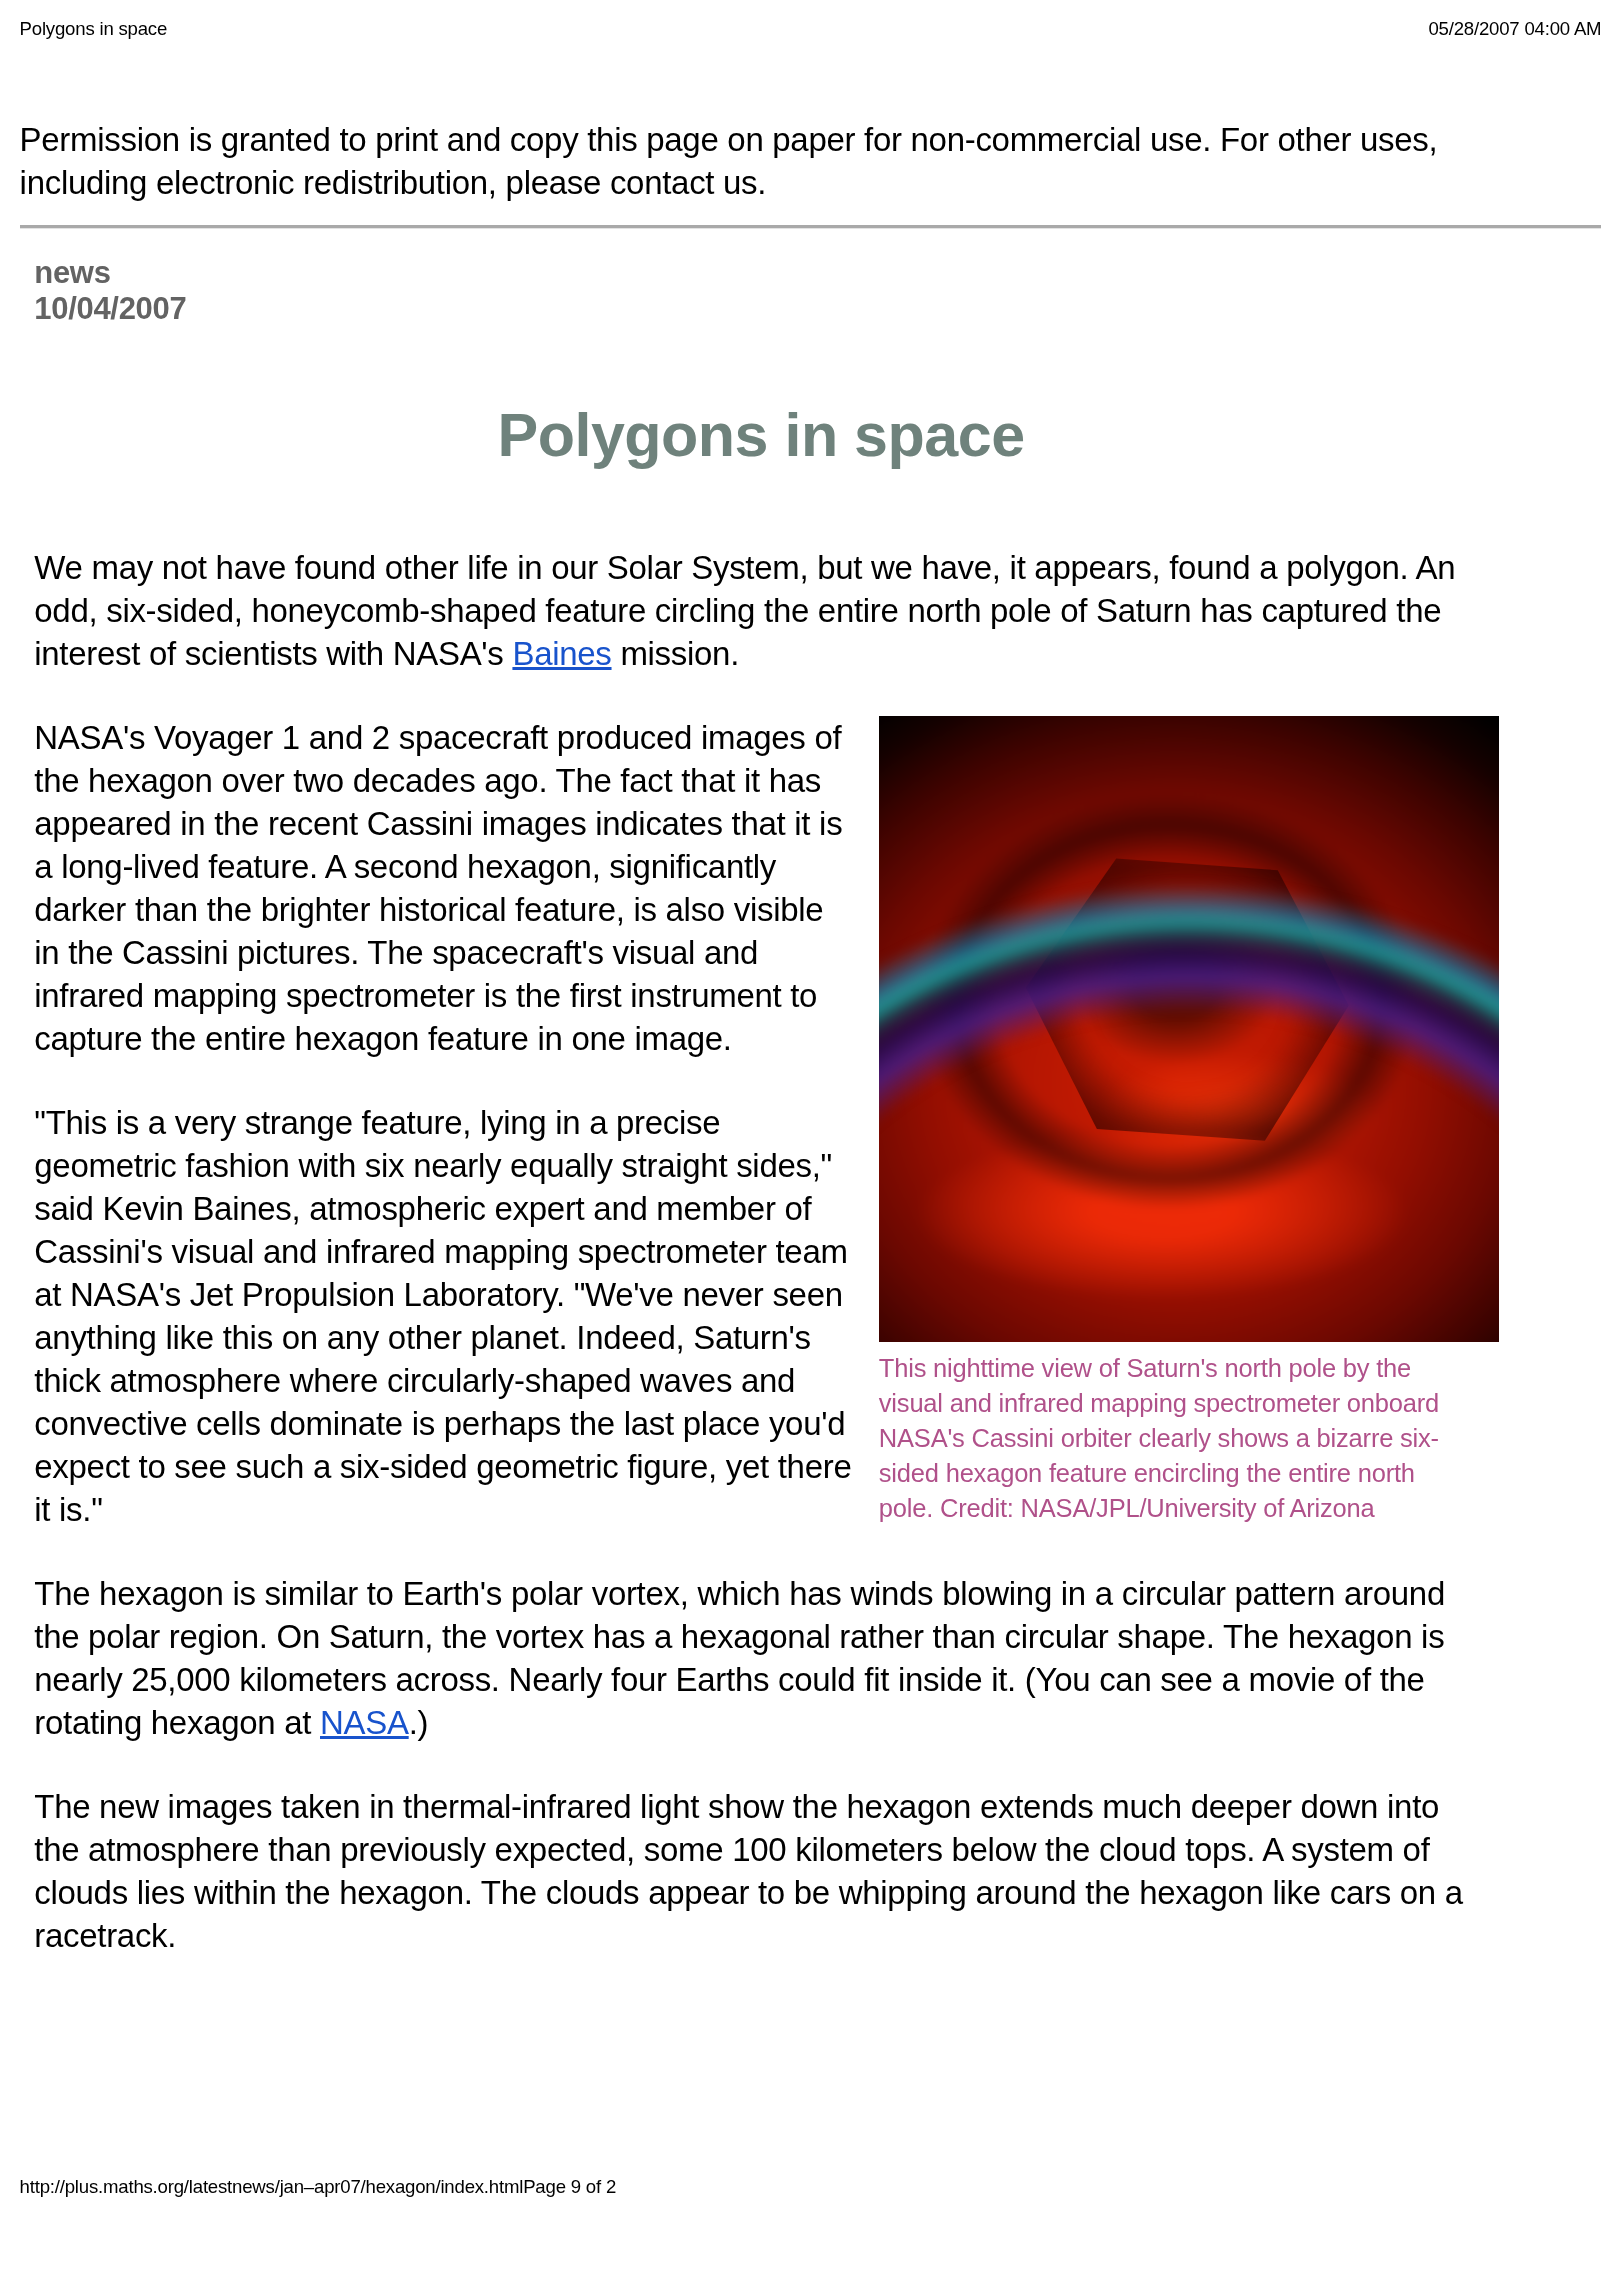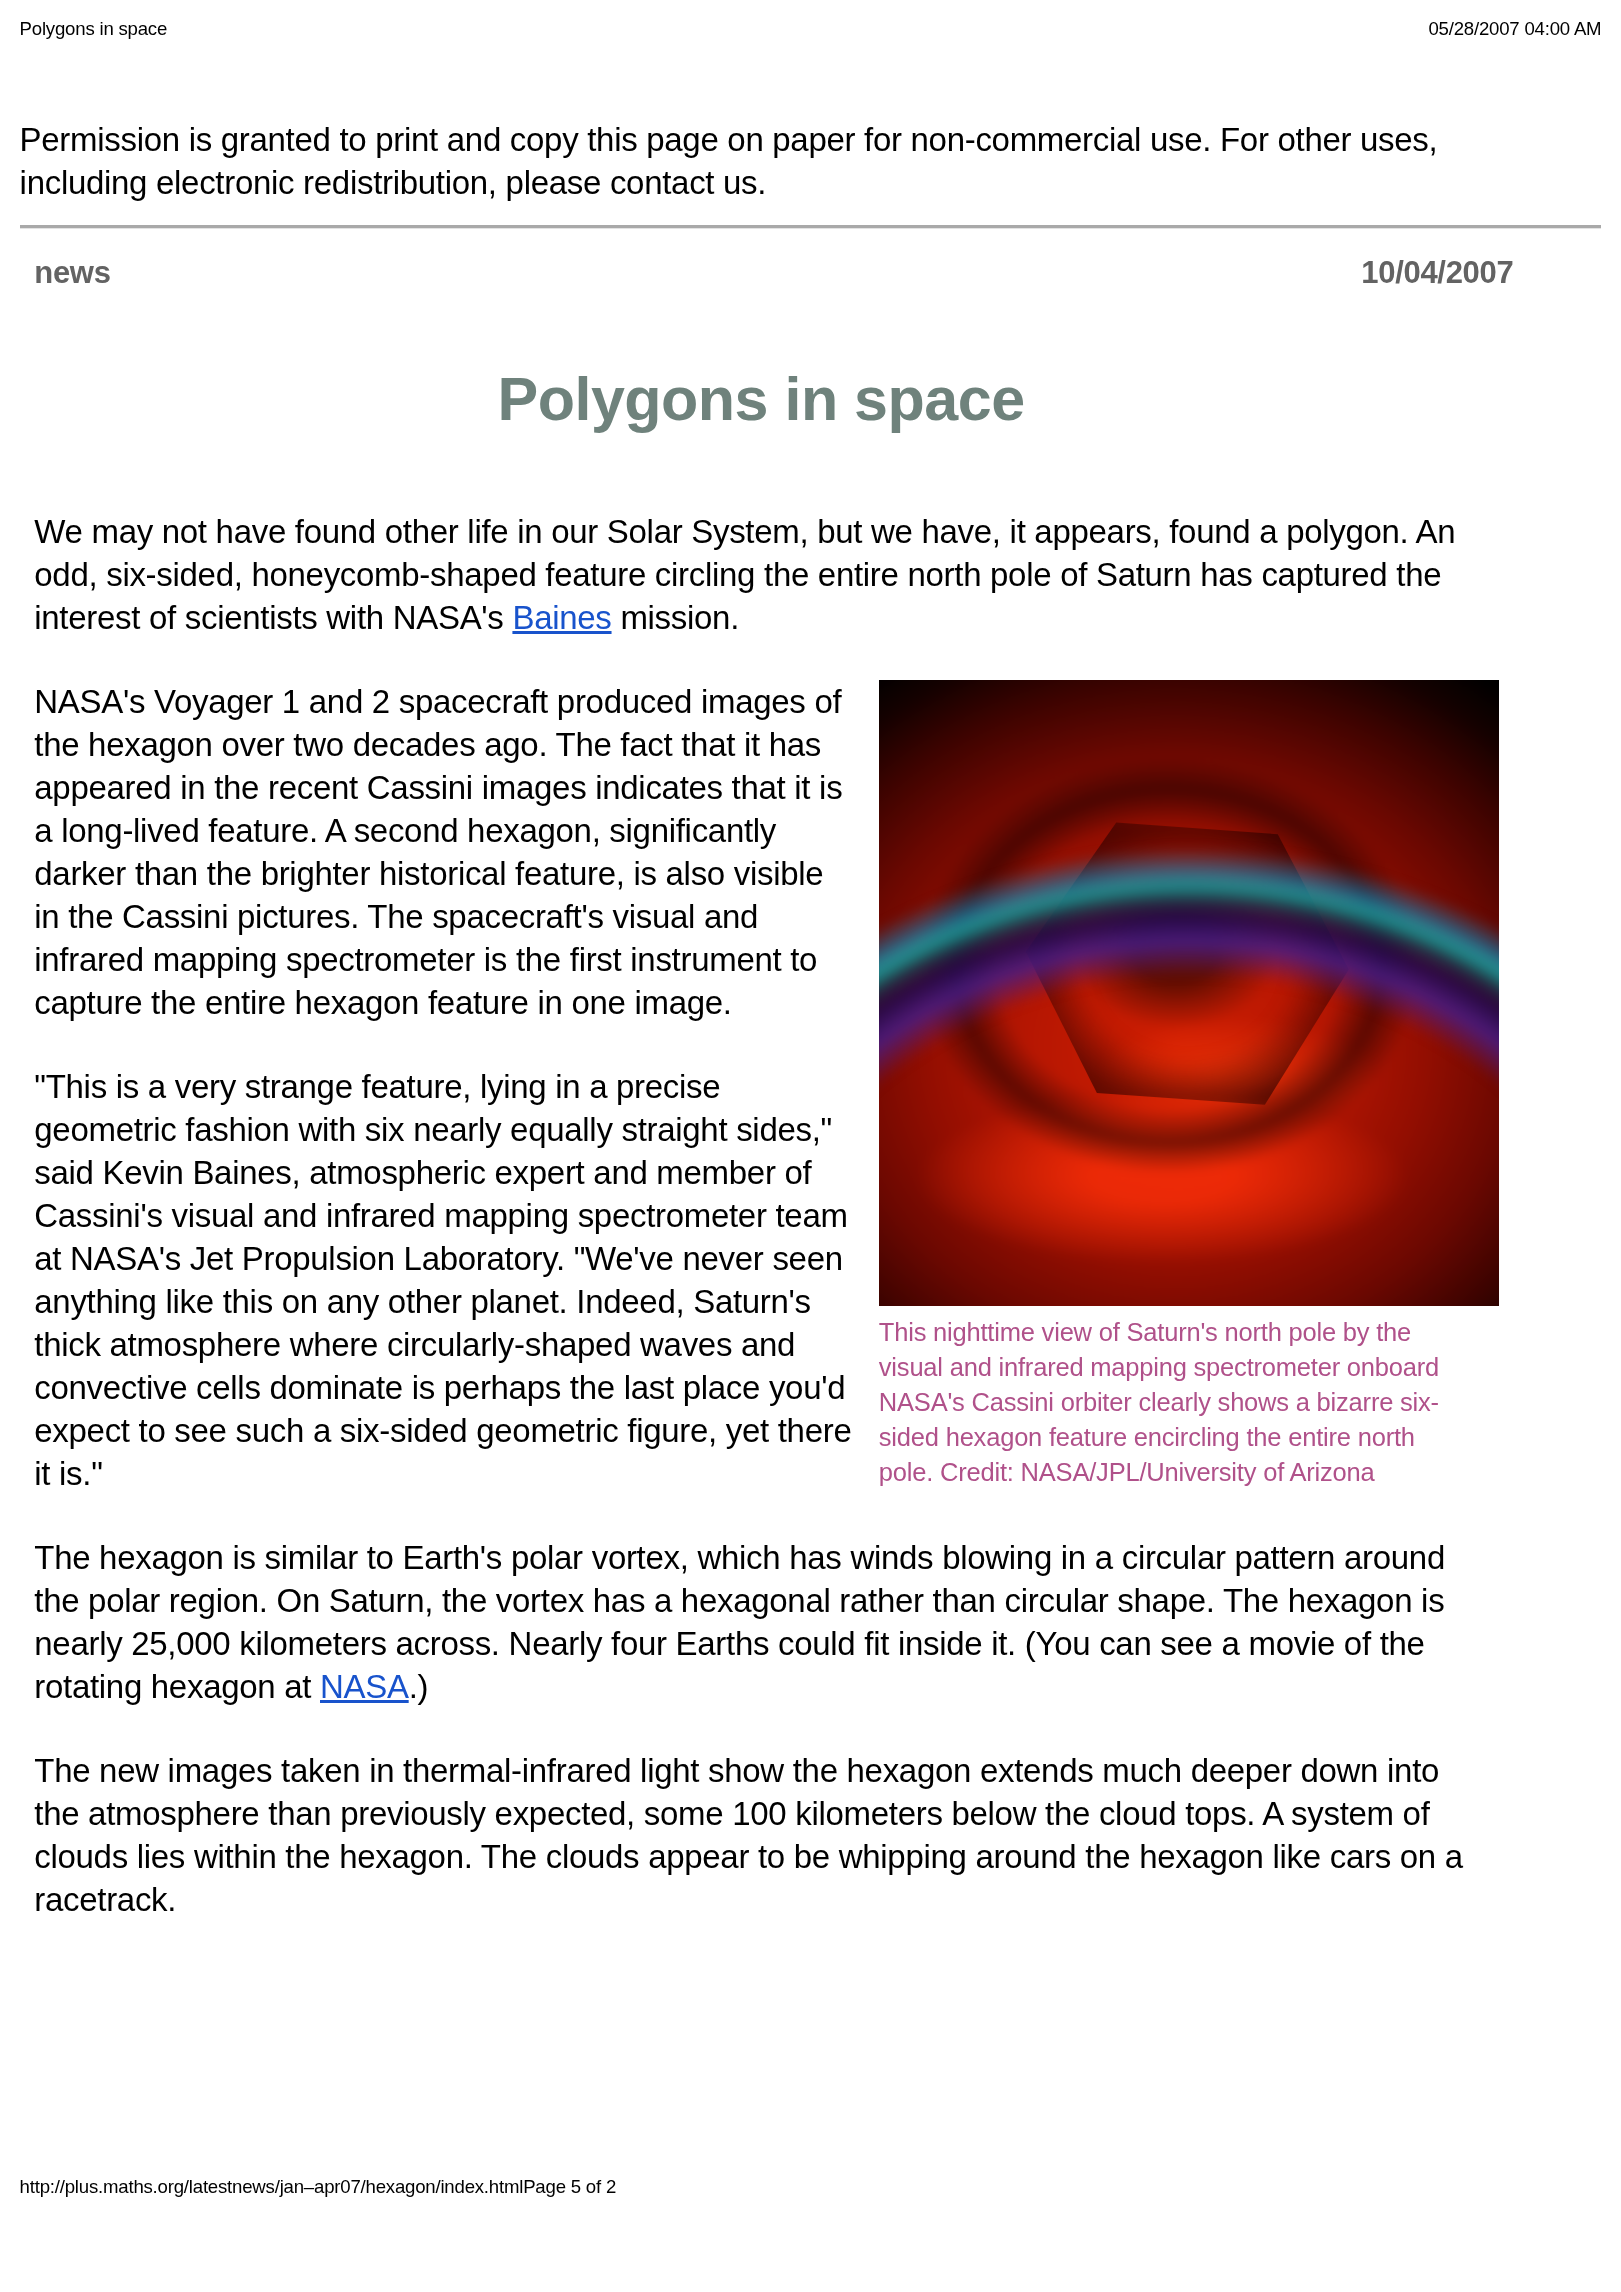--- a/index.html
+++ b/index.html
@@ -28,23 +28,23 @@
   .copyright .bold { font-weight: bold; }
 
   hr.rule {
     border: none; height: 2.9px; background: #a9a9a9;
     border-bottom: 1px solid #e3e3e3;
     margin: 21.6px 0 0 0;
   }
 
   
   .meta {
-    display: flex; justify-content: space-between; align-items: center;
+    display: flex; justify-content: space-between; align-items: flex-start;
     margin: 25.5px 88px 0 14.7px;
-    color: #636363; font-weight: bold; font-size: 31px; letter-spacing: -0.3px;
+    color: #636363; font-weight: bold; font-size: 31px; letter-spacing: -0.3px; flex-direction: column;
   }
 
   
   .article { margin: 0 19.6px 0 14.7px; }
   h1.title {
     color: #6f827c; font-size: 61px; line-height: 69px; font-weight: bold;
     text-align: center; margin: 74px 94px 76px 0; letter-spacing: -0.5px;
   }
   .article p {
     font-size: 33px; line-height: 43px; letter-spacing: -0.3px;
@@ -130,15 +130,15 @@
 
     <p><span>The hexagon is similar to Earth's polar vortex, which has winds blowing in a circular pattern around the polar region. On Saturn, the vortex has a hexagonal rather than circular shape. The hexagon is nearly 25,000 kilometers across. Nearly four Earths could fit inside it. (You can see a movie of the rotating hexagon at </span><a class="textlink">NASA</a><span>.)</span></p>
 
     <p>The new images taken in thermal-infrared light show the hexagon extends much deeper down into the atmosphere than previously expected, some 100 kilometers below the cloud tops. A system of clouds lies within the hexagon. The clouds appear to be whipping around the hexagon like cars on a racetrack.</p>
 
   </div>
 </div>
 
 <div class="print-footer">
   <span>http://plus.maths.org/latestnews/jan–apr07/hexagon/index.html</span>
-  <span>Page 5 of 2</span>
+  <span>Page 9 of 2</span>
 </div>
 
 
 </body></html>

